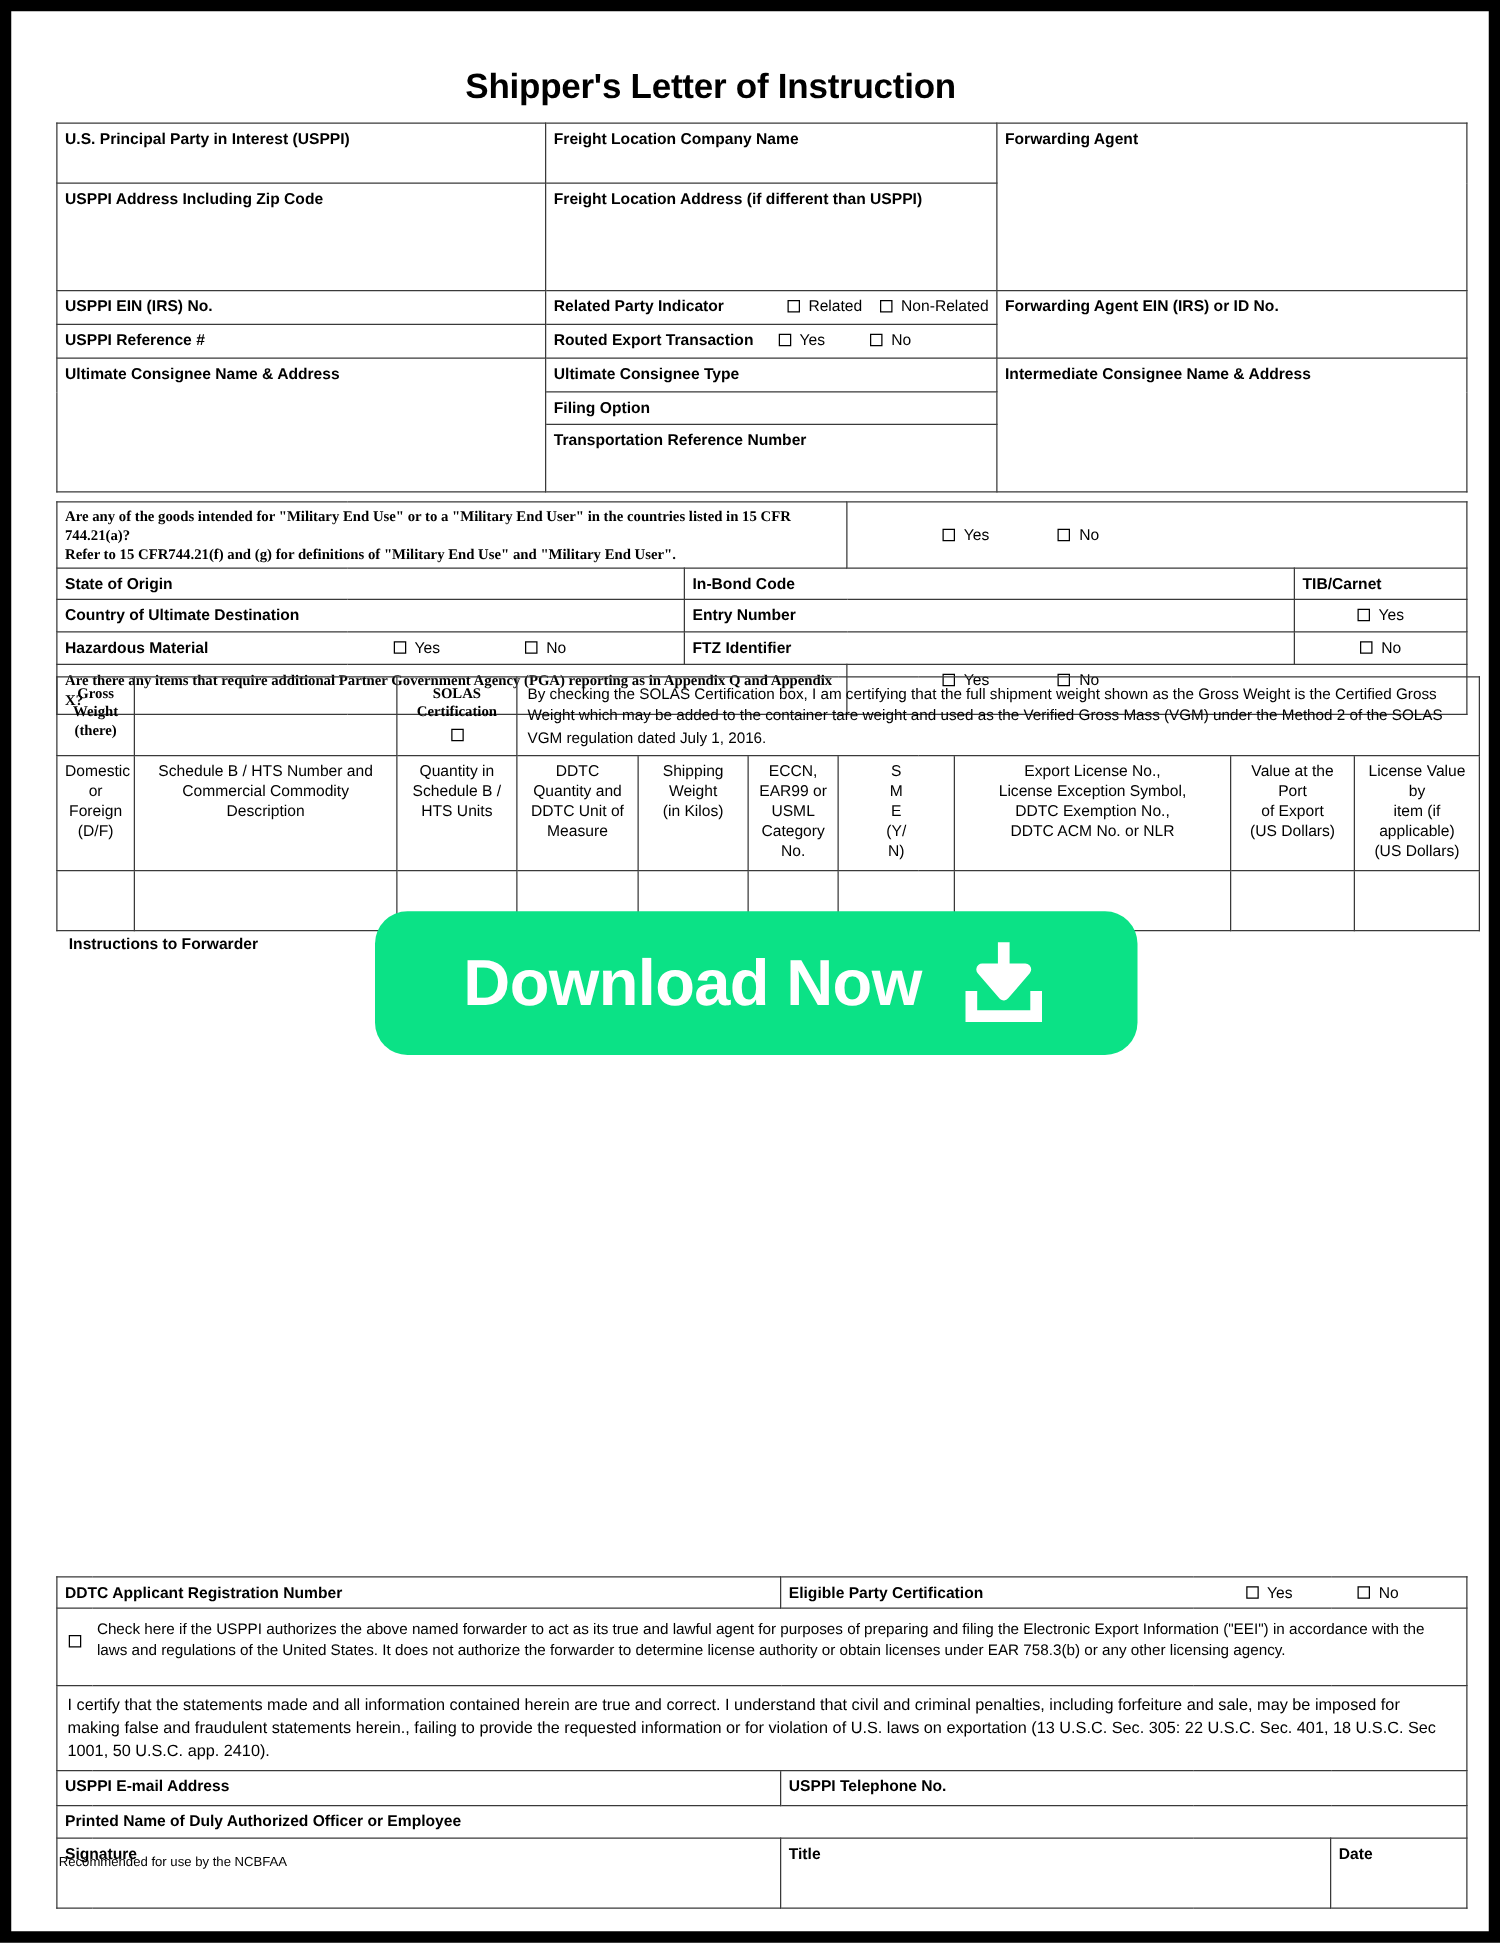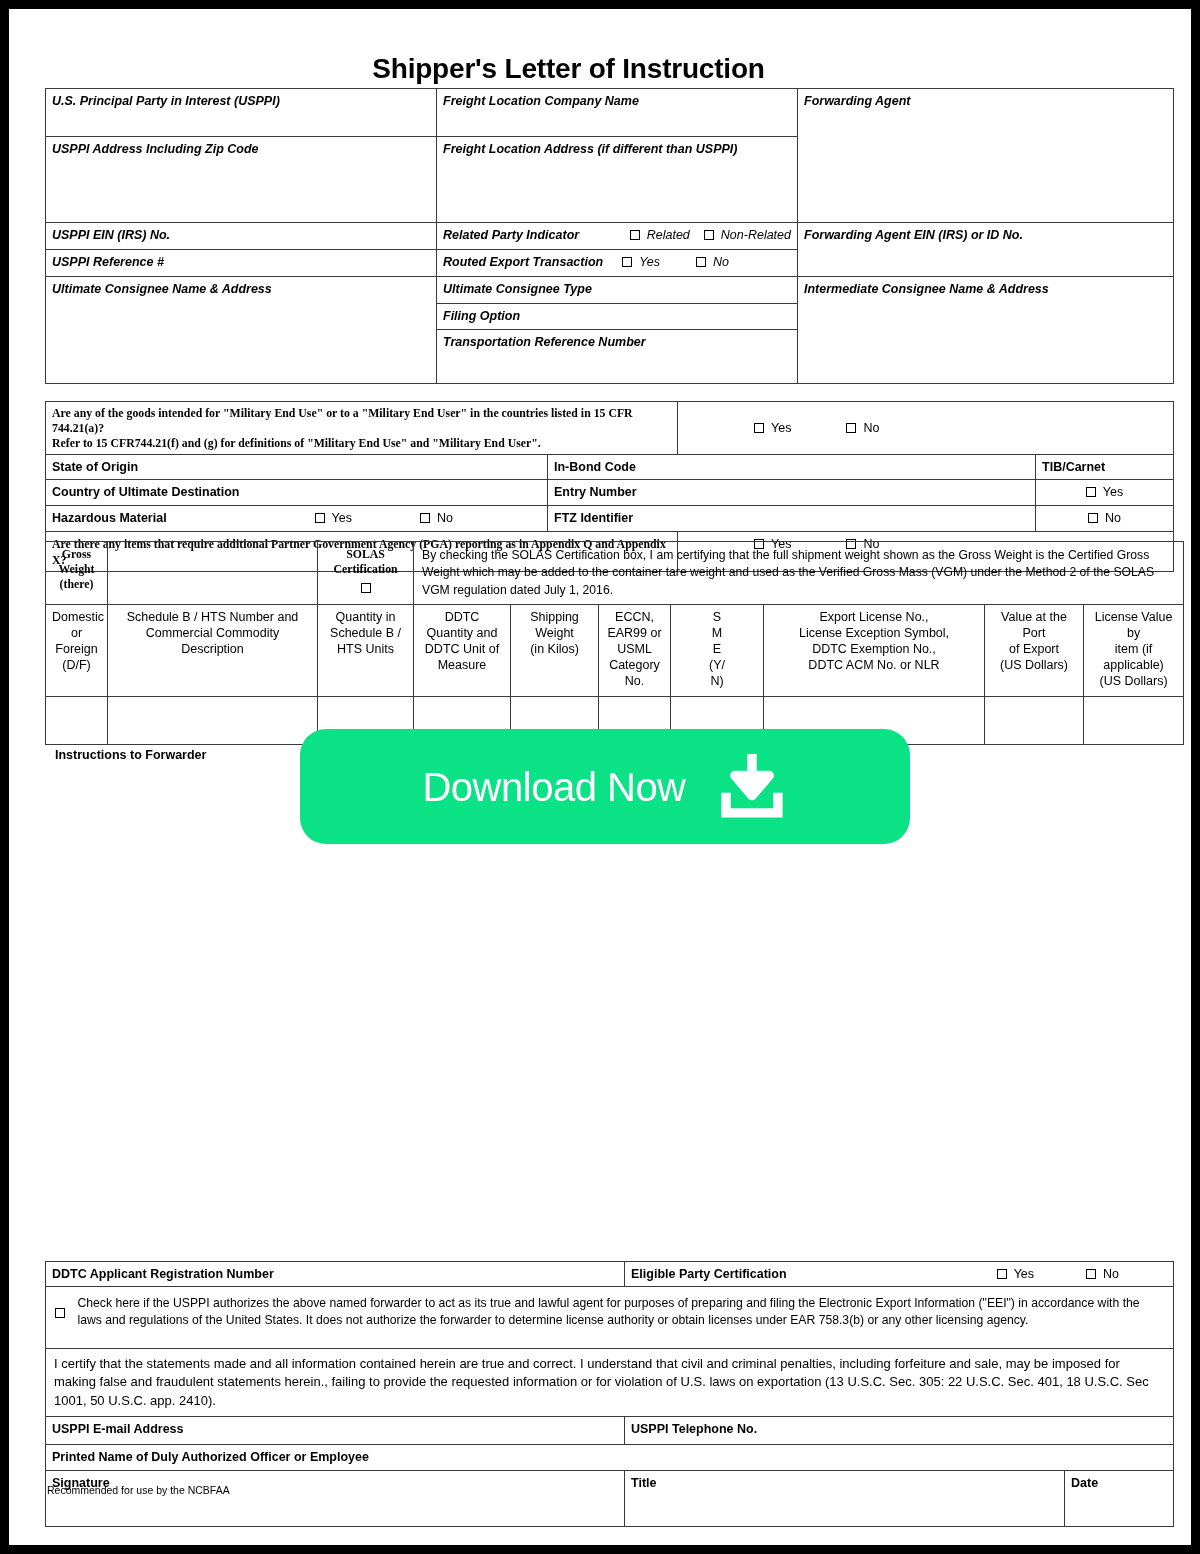--- a/index.html
+++ b/index.html
@@ -97,35 +97,35 @@
     width: 610px; height: 115px;
     background: #0BE286;
     border-radius: 26px;
     display: flex;
     align-items: center;
     justify-content: center;
     gap: 30px;
   }
   .dlbtn .dltext {
     color: #fff;
-    font-size: 40px;
-    font-weight: normal;
+    font-size: 52px;
+    font-weight: bold;
     letter-spacing: -0.5px;
     line-height: 1;
   }
   .dlicon { width: 72px; height: 72px; display: block; }
 </style>
 </head>
 <body>
 
 <div class="page">
 
   <div class="doc-title">Shipper's Letter of Instruction</div>
 
-  <div class="blk" style="top:79px;font-style:italic;">
+  <div class="blk" style="top:89px;">
     <table class="form">
       <colgroup>
         <col style="width:391px">
           <col style="width:361px">
           <col style="width:376px">
       </colgroup>
       <tbody>
         <tr>
           <td style="height:48px">
             <span class="lbl">U.S. Principal Party in Interest (USPPI)</span>

